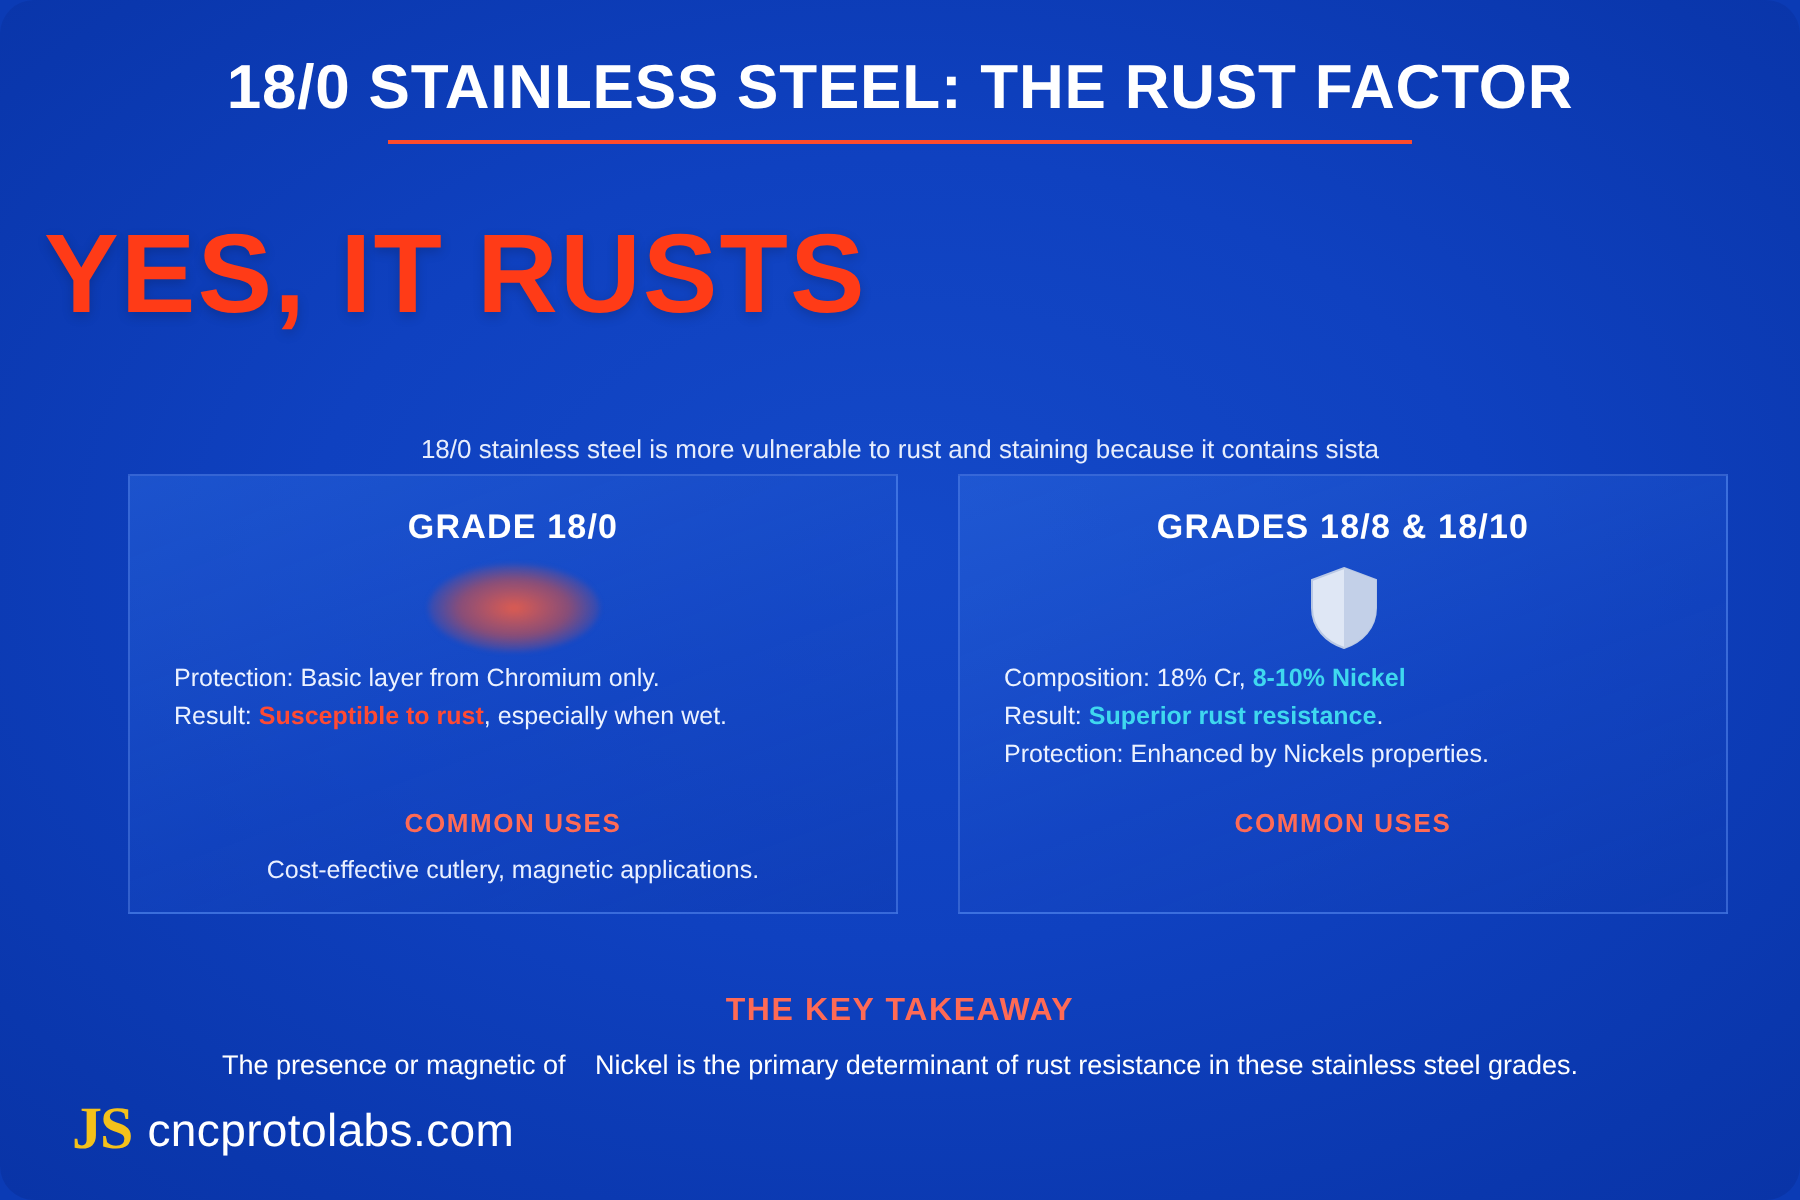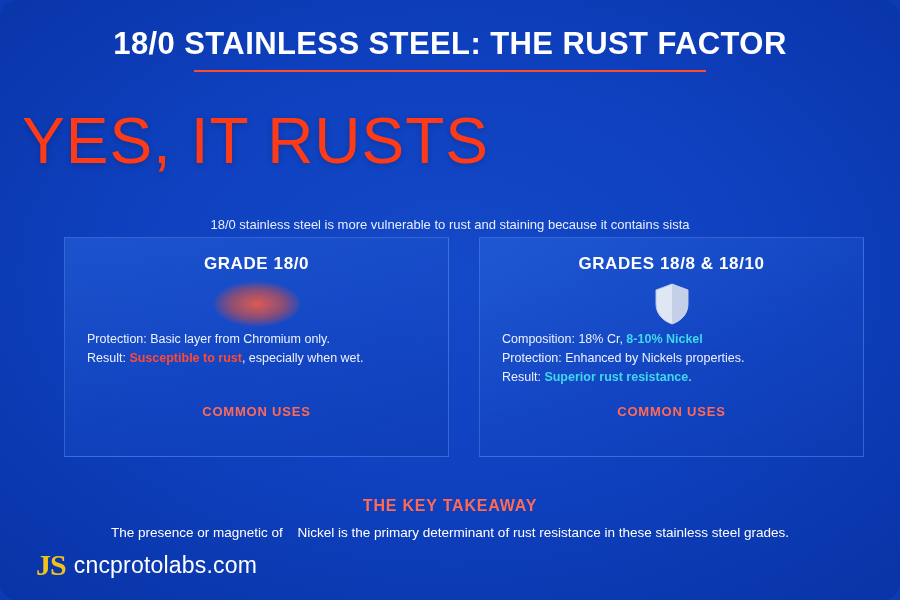--- a/index.html
+++ b/index.html
@@ -45,22 +45,22 @@
     height: 2px;
     background: #ff4b2b;
   }
 
   
   .headline {
     position: absolute;
     top: 108px;
     left: 22px;
     color: #ff3b17;
-    font-size: 64px;
-    font-weight: normal;
+    font-size: 56px;
+    font-weight: bold;
     letter-spacing: 1px;
     line-height: 1.05;
     text-shadow: 0 2px 6px rgba(0,0,0,0.18);
   }
 
   
   .intro {
     position: absolute;
     top: 216px;
     left: 0;
@@ -225,38 +225,39 @@
       <div class="card-emblem">
         <div class="blob"></div>
       </div>
       <div class="card-lines">
         <div>Protection: Basic layer from Chromium only.</div>
         <div>
           <span>Result: </span><span class="accent-red">Susceptible to rust</span><span>, especially when wet.</span>
         </div>
       </div>
       <div class="card-uses-title">COMMON USES</div>
+      <div class="card-uses-text">Cost-effective cutlery, magnetic applications.</div>
     </div>
 
     <div class="card">
       <div class="card-title">GRADES 18/8 &amp; 18/10</div>
       <div class="card-emblem">
         <svg class="shield" viewBox="0 0 38 44" xmlns="http://www.w3.org/2000/svg">
           <path d="M19 2 L35 8 V22 C35 32 28 39 19 42 C10 39 3 32 3 22 V8 Z" fill="#dfe7f5" stroke="#b9c8e4" stroke-width="1"></path>
           <path d="M19 2 L35 8 V22 C35 32 28 39 19 42 Z" fill="#c3d0e8"></path>
         </svg>
       </div>
       <div class="card-lines">
         <div>
           <span>Composition: 18% Cr, </span><span class="accent-cyan">8-10% Nickel</span>
         </div>
-        <div>Protection: Enhanced by Nickels properties.</div>
         <div>
           <span>Result: </span><span class="accent-cyan">Superior rust resistance</span><span>.</span>
         </div>
+        <div>Protection: Enhanced by Nickels properties.</div>
       </div>
       <div class="card-uses-title">COMMON USES</div>
     </div>
 
   </div>
 
   <div class="takeaway-title">THE KEY TAKEAWAY</div>
   <div class="takeaway-text">
     <span>The presence or magnetic of </span><span class="accent-white-b">Nickel</span><span> is the primary determinant of rust resistance in these stainless steel grades.</span>
   </div>

